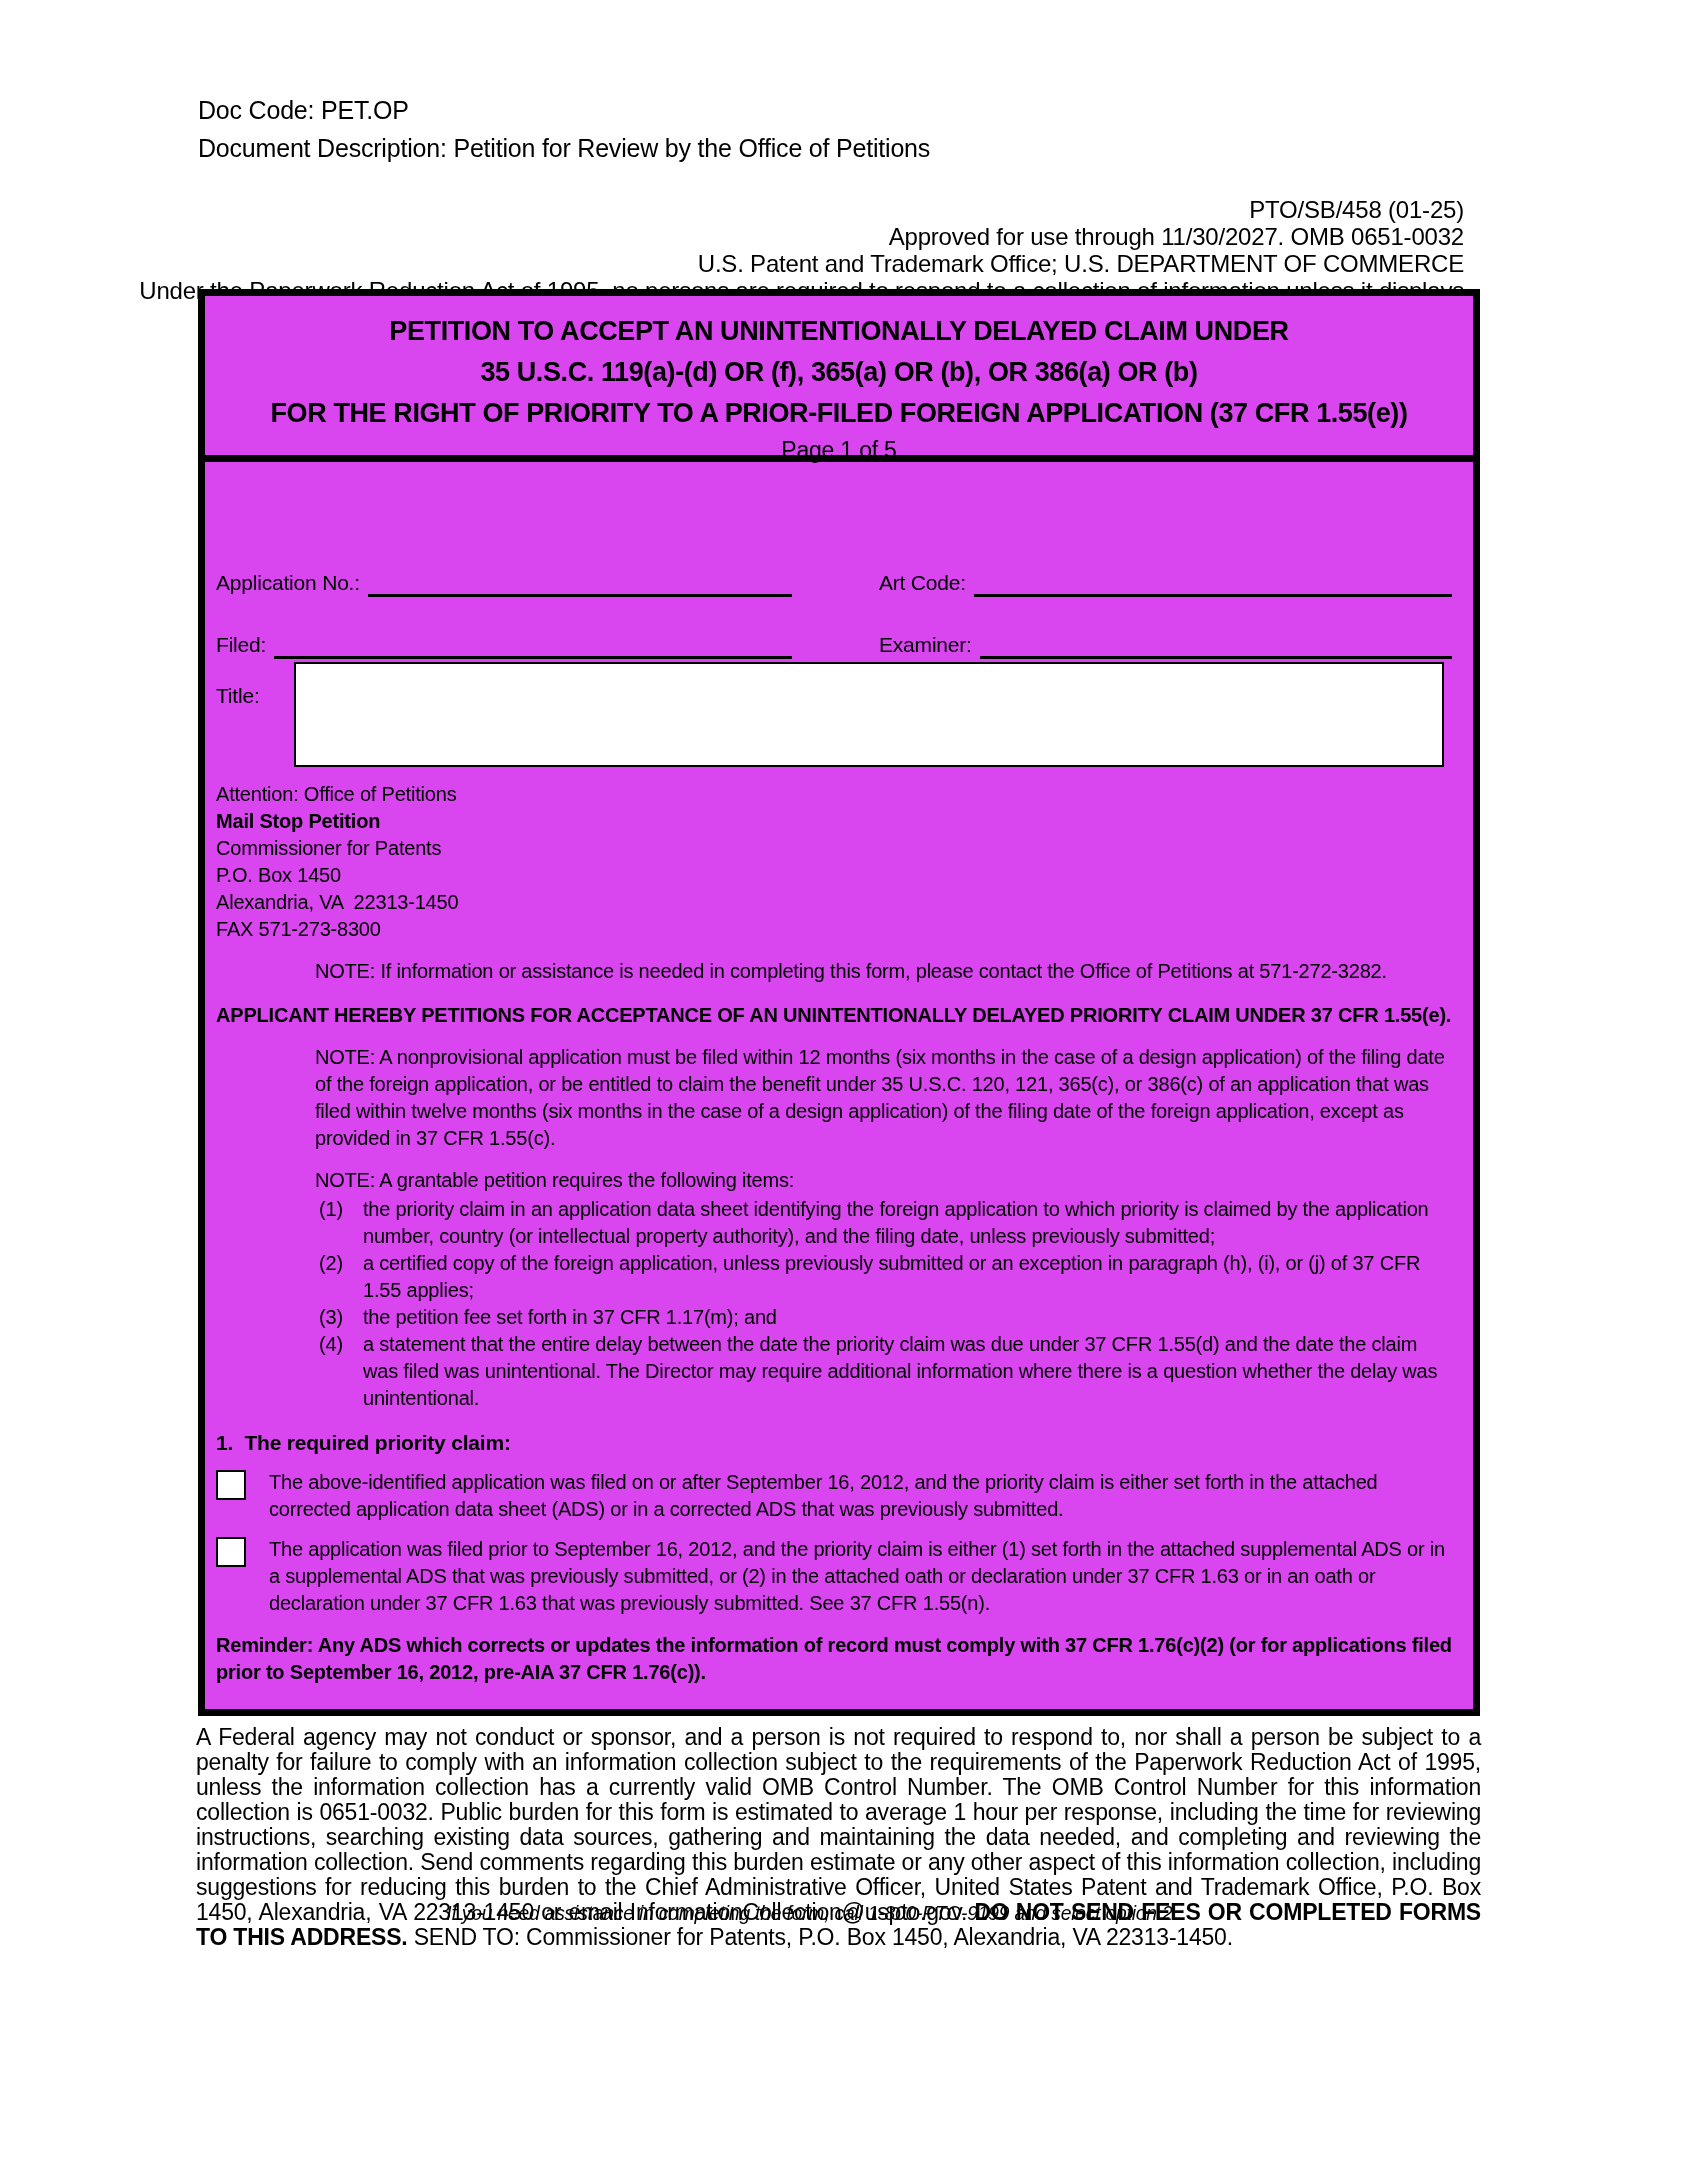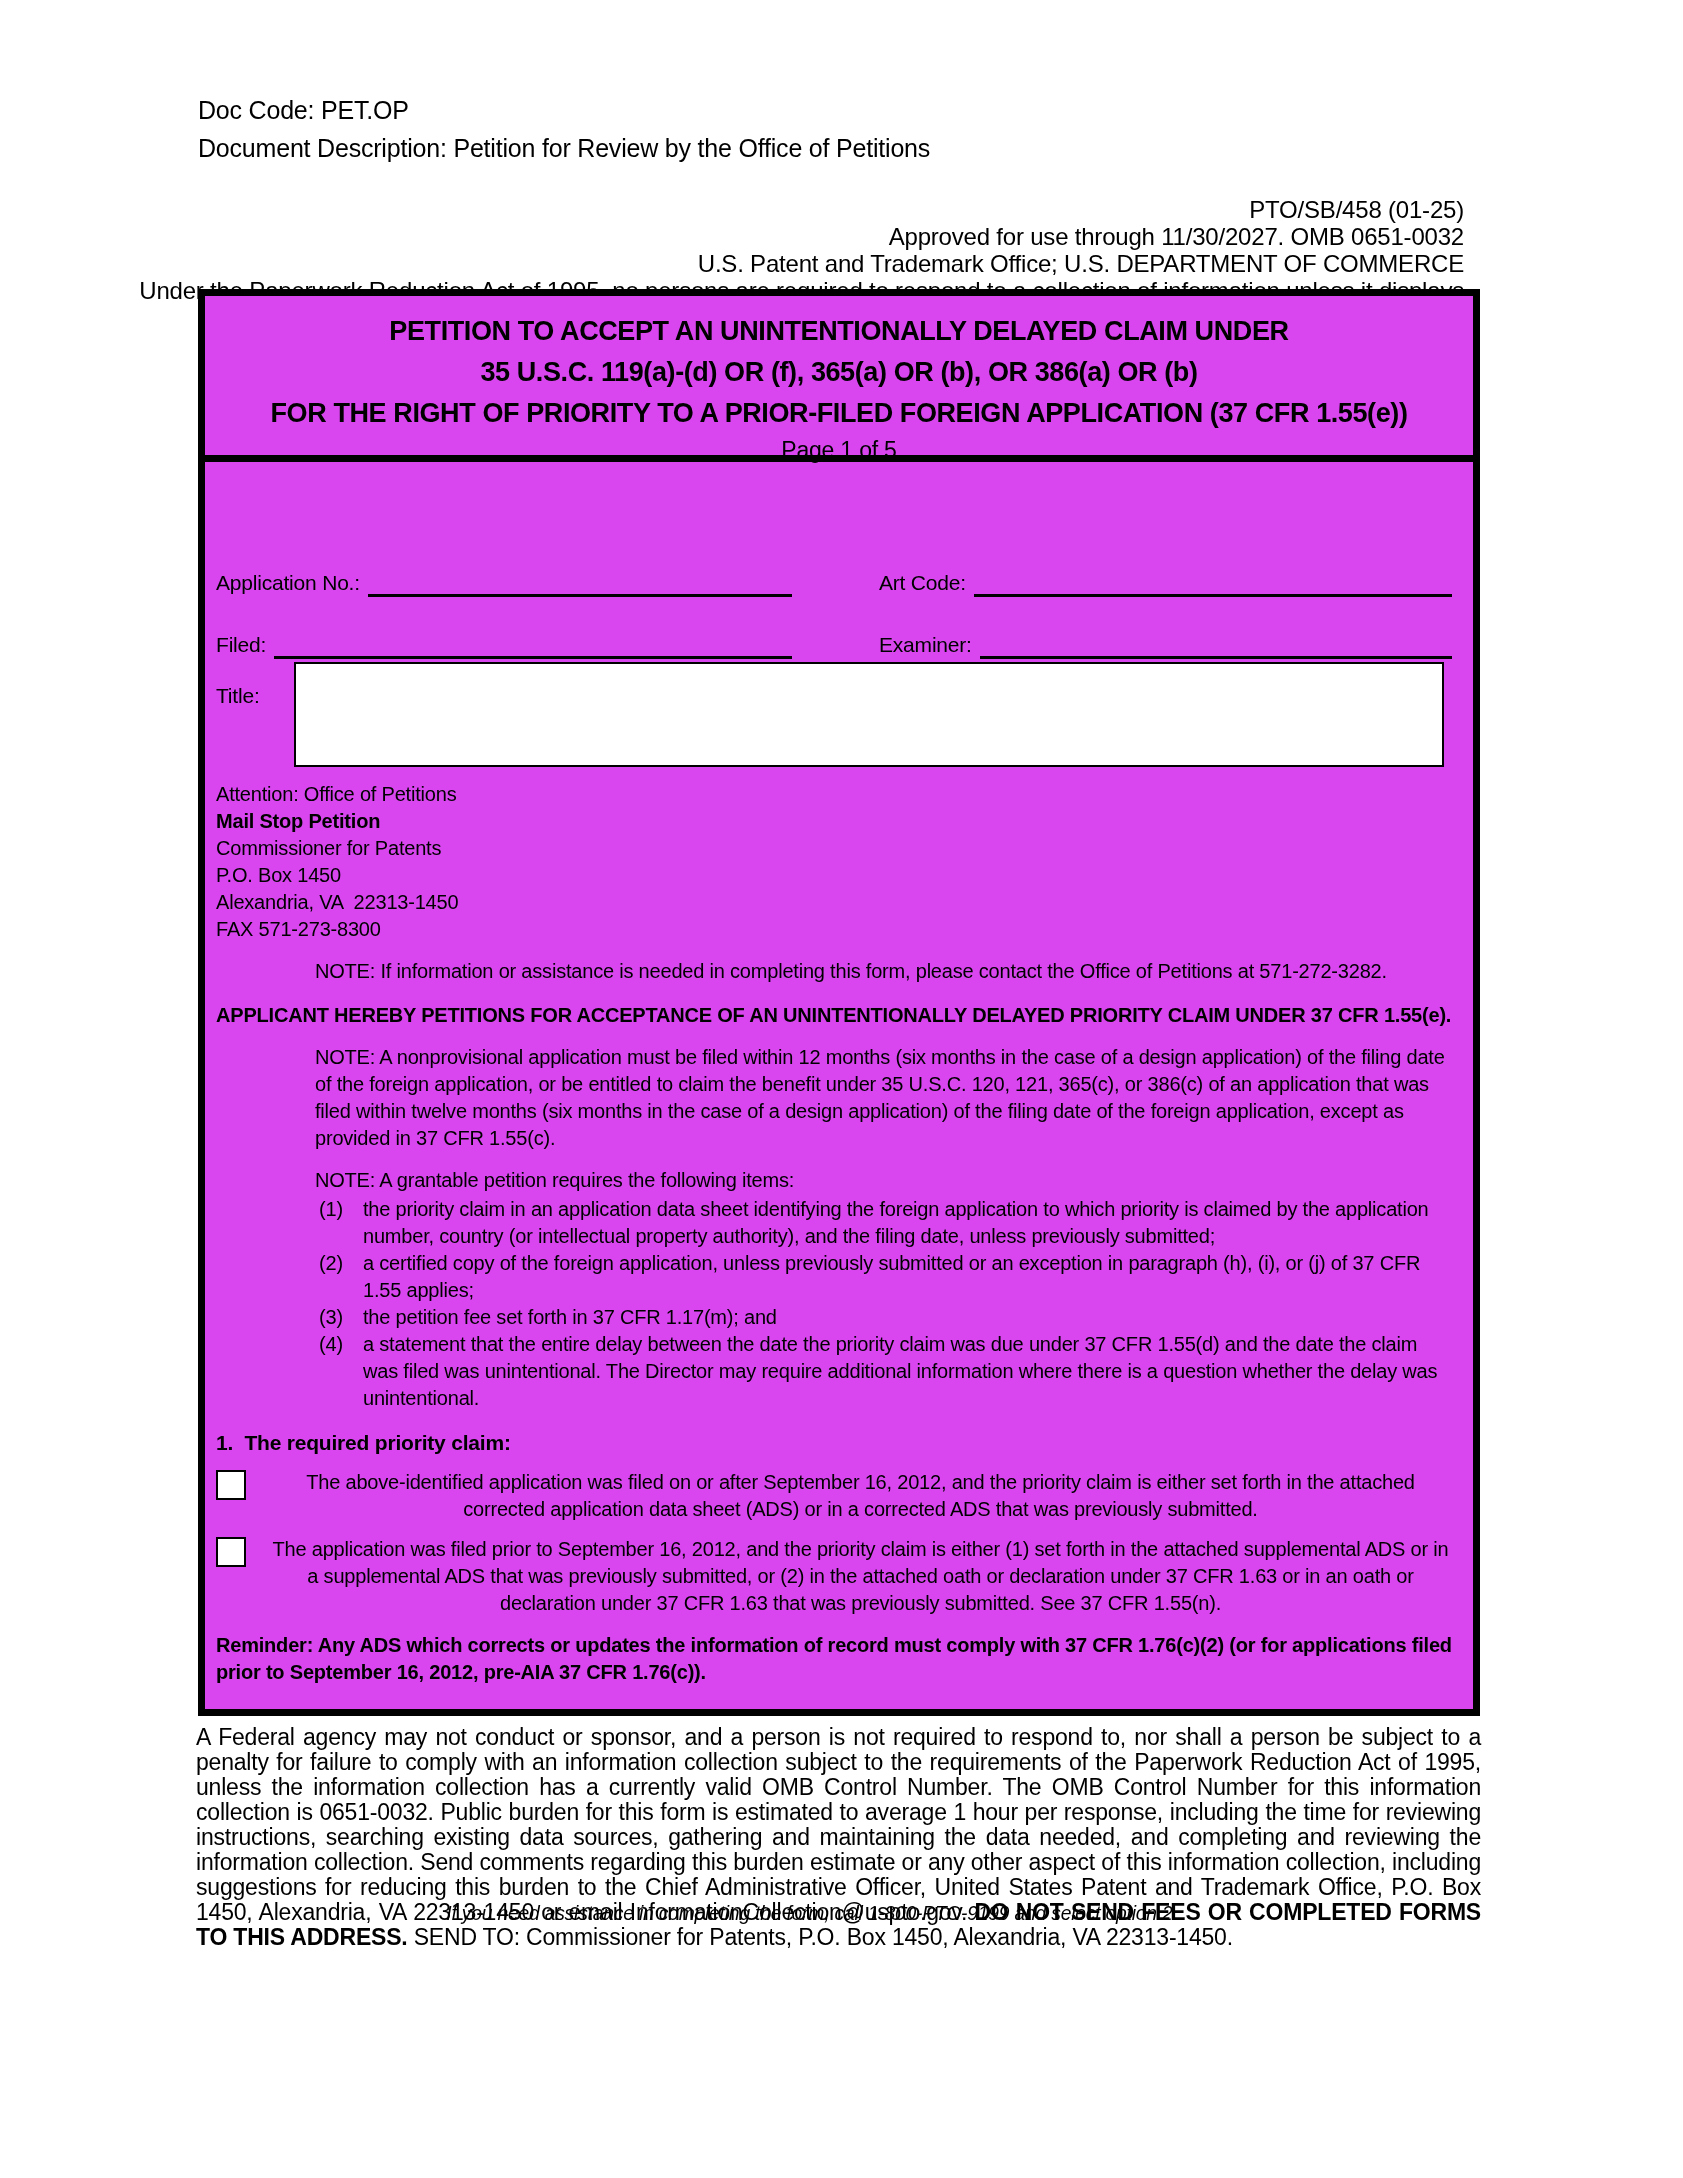--- a/index.html
+++ b/index.html
@@ -52,21 +52,21 @@
   .indent { padding-left:99px; }
   .note-contact { margin-top:15px; }
   .applicant-statement { margin-top:17px; font-weight:bold; }
   .note-nonprov { margin-top:15px; }
   .note-grantable { margin-top:15px; }
   .req-list { padding-left:103px; margin-top:2px; }
   .req-item { display:flex; }
   .req-num { width:42px; flex:none; }
   .req-text { flex:1; padding-left:2px; }
   .section-heading { margin-top:17px; font-weight:bold; font-size:21px; }
-  .option { display:flex; margin-top:13px; align-items:flex-start;text-align:center; }
+  .option { display:flex; margin-top:13px; align-items:flex-start; }
   .checkbox { width:30px; height:30px; border:2px solid #000; background:#fff; flex:none; margin-right:23px; margin-top:1px; }
   .option-text { flex:1; }
   .reminder { margin-top:15px; font-weight:bold; }
 
   
   .footer-burden {
     position:absolute; left:196px; top:1725px; width:1285px;
     font-size:23px; line-height:25px; text-align:justify;
   }
   .assistance-line {

